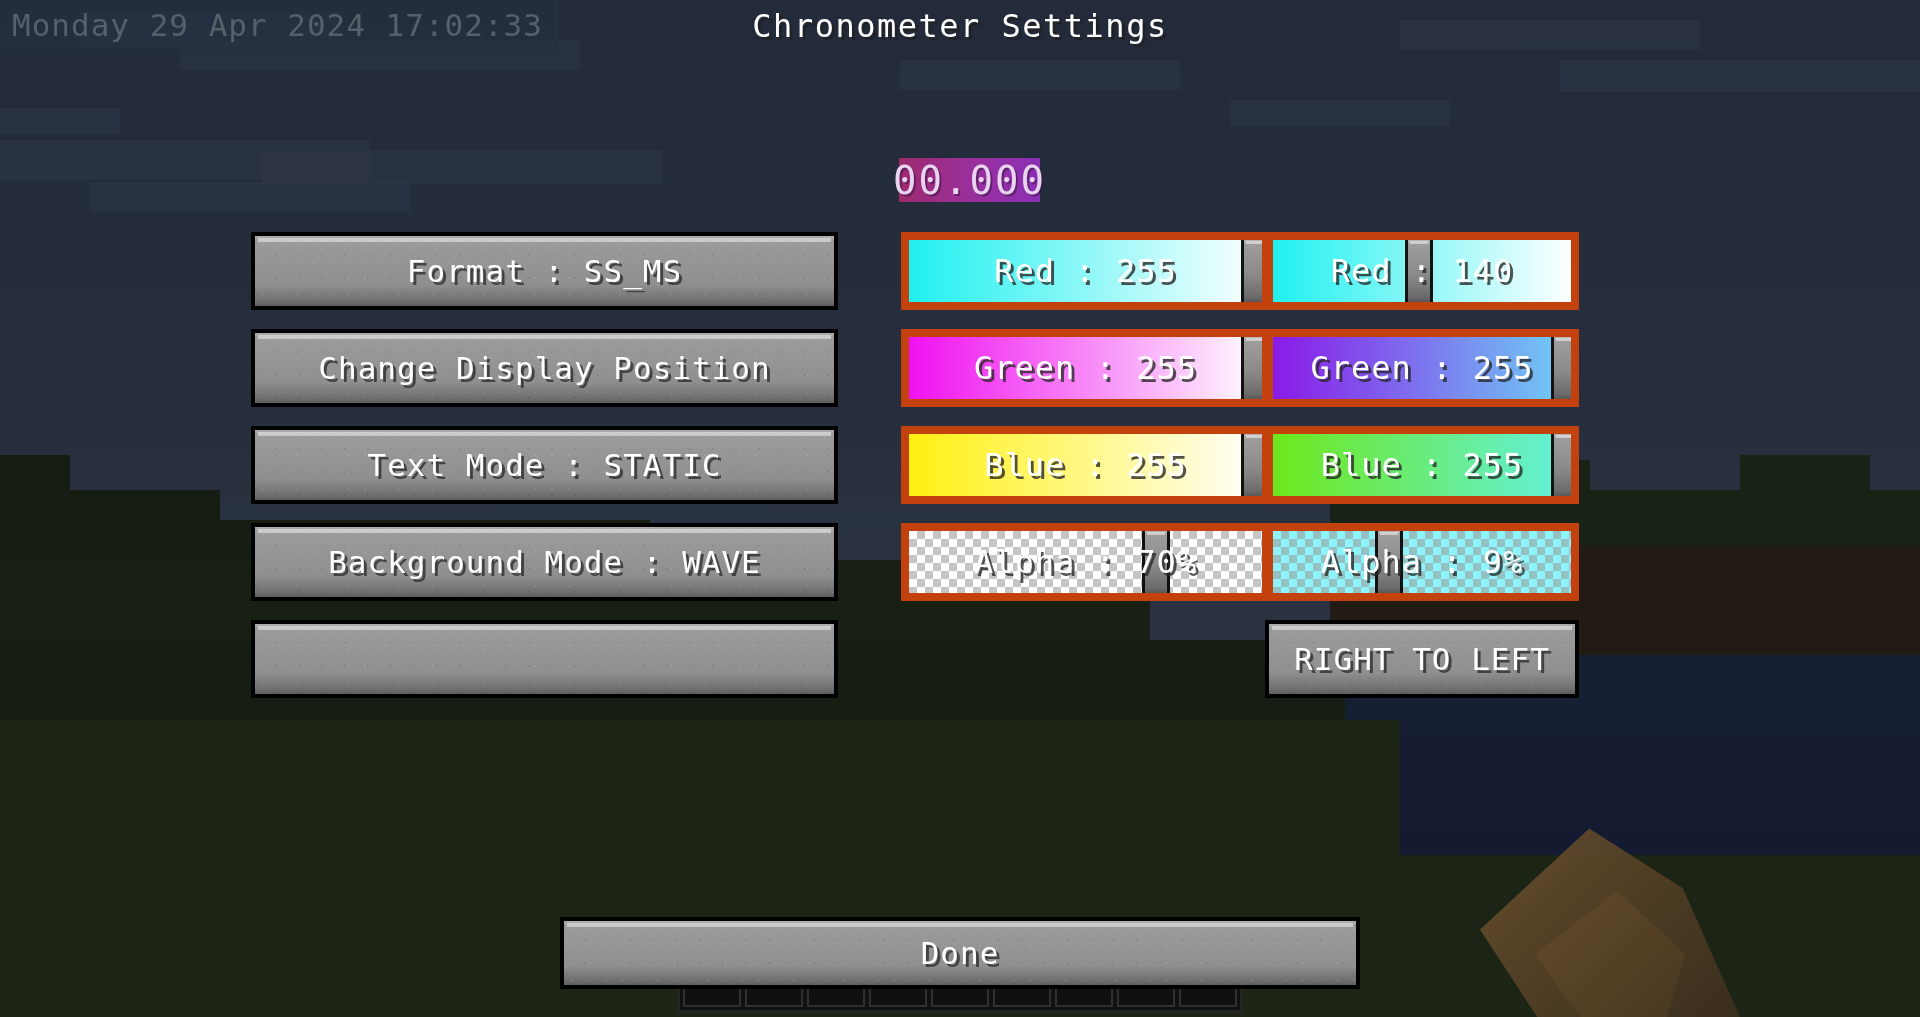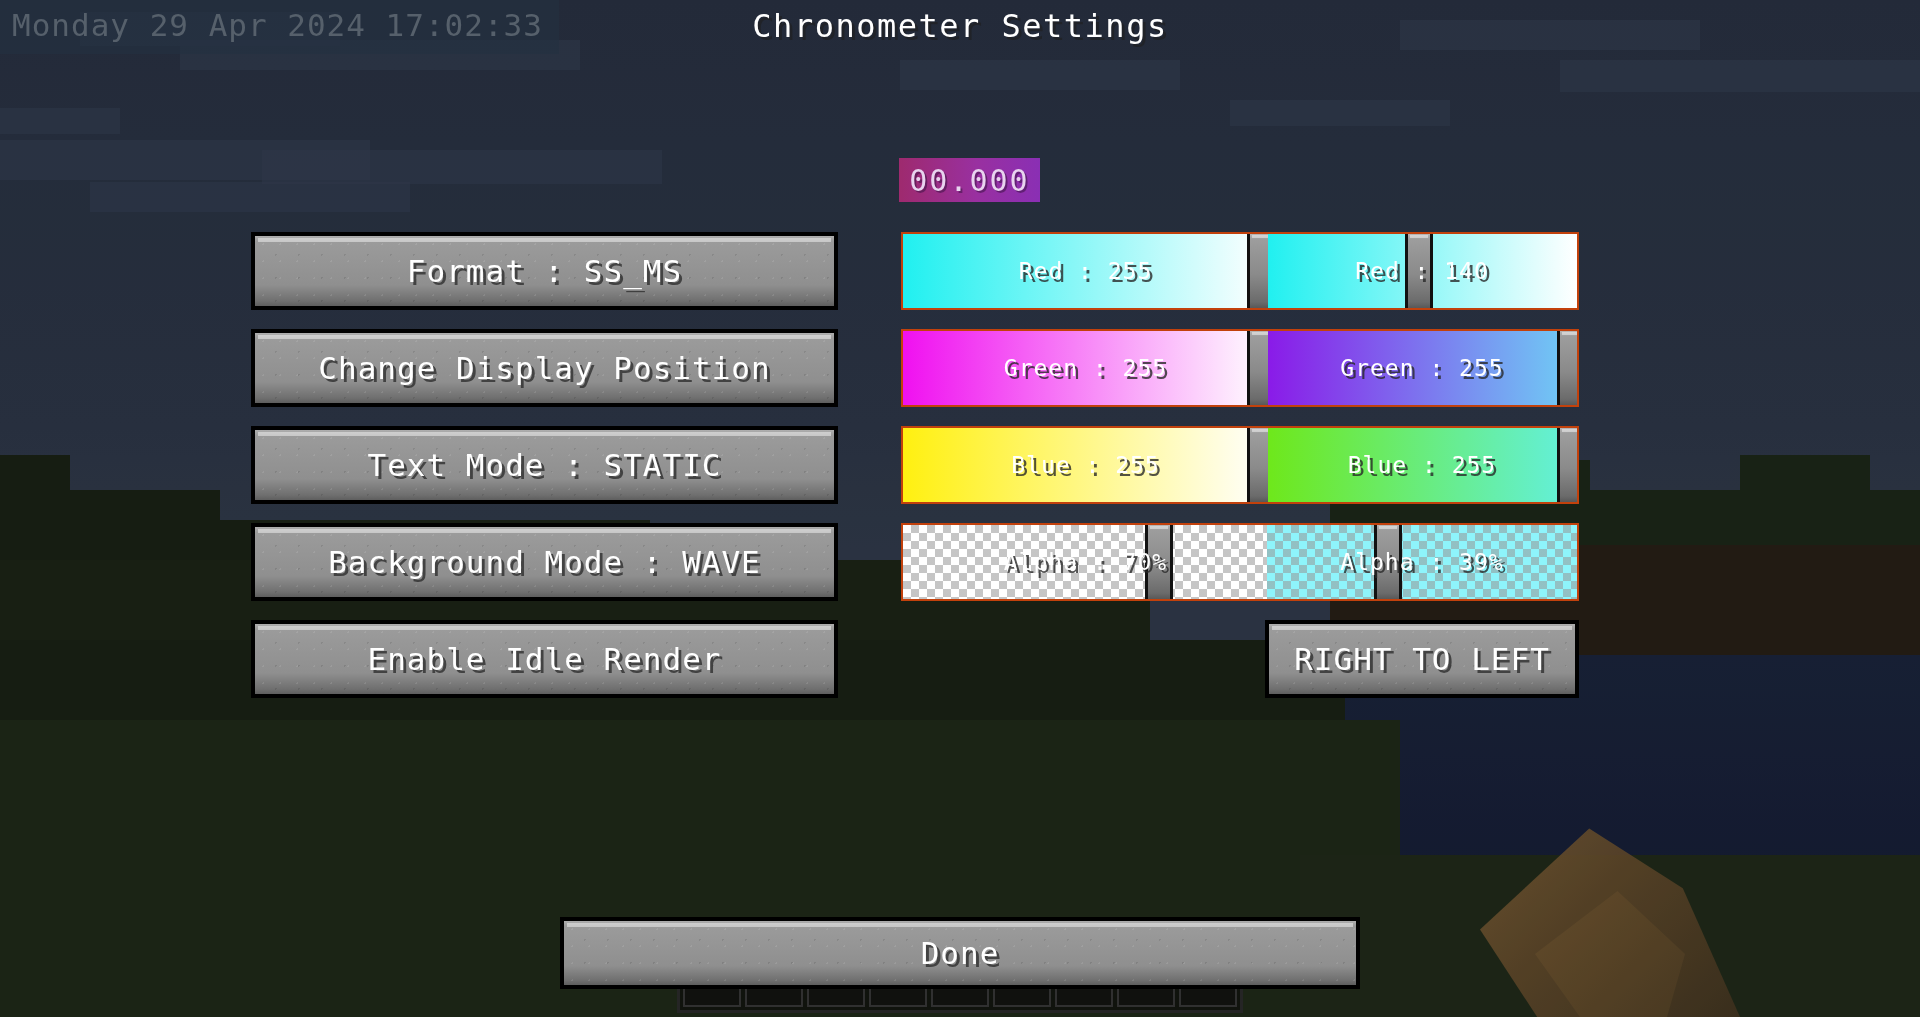--- a/index.html
+++ b/index.html
@@ -112,21 +112,21 @@
     position: absolute;
     left: 899px;
     top: 158px;
     width: 141px;
     height: 44px;
     display: flex;
     align-items: center;
     justify-content: center;
     background: linear-gradient(90deg, #9e2a6e 0%, #9930a0 55%, #8a2fb4 100%);
     color: #e8d4ef;
-    font-size: 30px;
+    font-size: 39px;
     letter-spacing: 2px;
     text-shadow: 2px 2px 0 rgba(60,20,70,.55);
   }
 
   
   .col { position: absolute; padding-left: 29px; }
   #col-left   { left: 222px;  top: 232px;  width: 616px; }
   #col-mid    { left: 872px;  top: 232px;  width: 398px; }
   #col-right  { left: 1236px; top: 232px;  width: 343px; }
 
@@ -167,26 +167,26 @@
       radial-gradient(rgba(0,0,0,.10) 1px, transparent 1px);
     background-size: 17px 17px, 23px 23px;
     background-position: 0 0, 9px 7px;
     pointer-events: none;
   }
 
   
   .mcslider {
     position: relative;
     height: 78px;
-    border: 2px solid #c2410c;
+    border: 8px solid #c2410c;
     display: flex;
     align-items: center;
     justify-content: center;
     color: #ffffff;
-    font-size: 23px;
+    font-size: 32px;
     letter-spacing: 1px;
     text-shadow: 3px 3px 0 rgba(40,40,40,.8);
     overflow: hidden;
     cursor: pointer;
     user-select: none;
   }
   .mcslider .track {
     position: absolute; inset: 0;
     z-index: 1;
   }
@@ -311,21 +311,20 @@
     </div>
     <div class="row">
       <div class="mcbtn">
         <span class="noise"></span>
         <span class="label">Background Mode : WAVE</span>
       </div>
     </div>
     <div class="row">
       <div class="mcbtn">
         <span class="noise"></span>
-        <span class="label">Enable Idle Render</span>
       </div>
     </div>
   </div>
 <div class="col" id="col-mid">
     <div class="row">
       <div class="mcslider">
         <div class="track" style="background: linear-gradient(90deg, rgb(32, 240, 240) 0%, rgb(255, 255, 255) 100%);"></div>
         <div class="handle" style="left: 98%;"></div>
         <span class="label" style="color: rgb(255, 255, 255);">Red : 255</span>
       </div>
@@ -371,21 +370,21 @@
       <div class="mcslider">
         <div class="track" style="background: linear-gradient(90deg, rgb(110, 232, 26) 0%, rgb(99, 240, 224) 100%);"></div>
         <div class="handle" style="left: 98%;"></div>
         <span class="label" style="color: rgb(255, 255, 255);">Blue : 255</span>
       </div>
     </div>
     <div class="row">
       <div class="mcslider">
         <div class="track checker" style="background-color: rgb(142, 244, 251);"></div>
         <div class="handle" style="left: 39%;"></div>
-        <span class="label" style="color: rgb(255, 255, 255);">Alpha : 39%</span>
+        <span class="label" style="color: rgb(255, 255, 255);">Alpha : 9%</span>
       </div>
     </div>
     <div class="row">
       <div class="mcbtn">
         <span class="noise"></span>
         <span class="label">RIGHT TO LEFT</span>
       </div>
     </div>
   </div>
 

